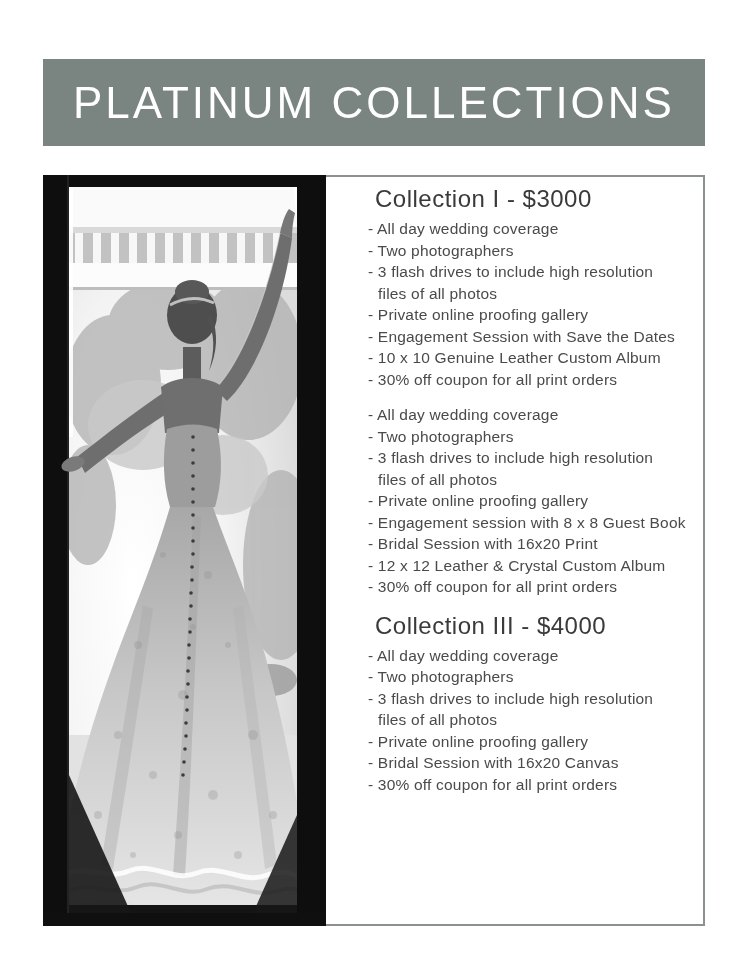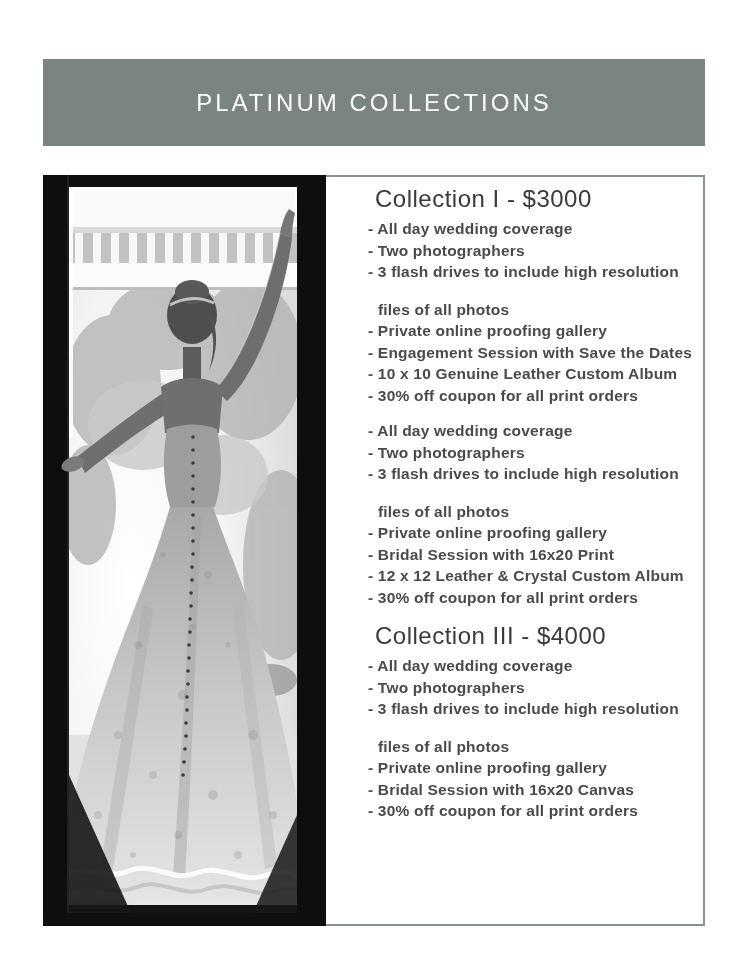--- a/index.html
+++ b/index.html
@@ -7,21 +7,21 @@
     position:relative; width:747px; height:960px; background:#ffffff;
     font-family:"Liberation Sans", sans-serif; overflow:hidden;
   }
   
   .banner {
     position:absolute; left:43px; top:59px; width:662px; height:87px;
     background:var(--banner-bg,#7a8480);
     display:flex; align-items:center; justify-content:center;
   }
   .banner h1 {
-    margin:0; font-weight:300; font-size:24px; letter-spacing:3px;
+    margin:0; font-weight:300; font-size:44px; letter-spacing:3px;
     color:var(--banner-text,#ffffff); white-space:nowrap;
   }
   
   .content {
     position:absolute; left:43px; top:175px; width:662px; height:751px;
     box-sizing:border-box; border:2px solid var(--box-border,#8a918e);
     display:flex; background:#ffffff;
   }
   .photo {
     flex:none; width:283px; height:751px; margin:-2px 0 -2px -2px;
@@ -34,22 +34,22 @@
   .collection + .collection { margin-top:14px; }
   .collection-title {
     margin:0 0 5px 7px; font-weight:400; font-size:24px; letter-spacing:0.5px;
     color:var(--heading-text,#3a3a3a); white-space:nowrap;
   }
   .items { margin:0; padding:0; list-style:none; }
   .item {
     font-size:15.5px; line-height:21.5px; letter-spacing:0.2px;
     color:var(--item-text,#4a4a4a); white-space:nowrap;
   }
-  .item .line { display:block;font-weight:bold; }
-  .item .cont { padding-left:10px;margin-top:16px; }
+  .item .line { display:block; }
+  .item .cont { padding-left:10px; }
 </style>
 </head>
 <body>
 
 <div class="page">
 
   <header class="banner">
     <h1>PLATINUM COLLECTIONS</h1>
   </header>
 
@@ -247,20 +247,23 @@
               <span class="line">- Two photographers</span>
             </li>
             <li class="item">
               <span class="line">- 3 flash drives to include high resolution</span>
               <span class="line cont">files of all photos</span>
             </li>
             <li class="item">
               <span class="line">- Private online proofing gallery</span>
             </li>
             <li class="item">
+              <span class="line">- Engagement session with 8 x 8 Guest Book</span>
+            </li>
+            <li class="item">
               <span class="line">- Bridal Session with 16x20 Print</span>
             </li>
             <li class="item">
               <span class="line">- 12 x 12 Leather &amp; Crystal Custom Album</span>
             </li>
             <li class="item">
               <span class="line">- 30% off coupon for all print orders</span>
             </li>
           </ul>
   </section>

